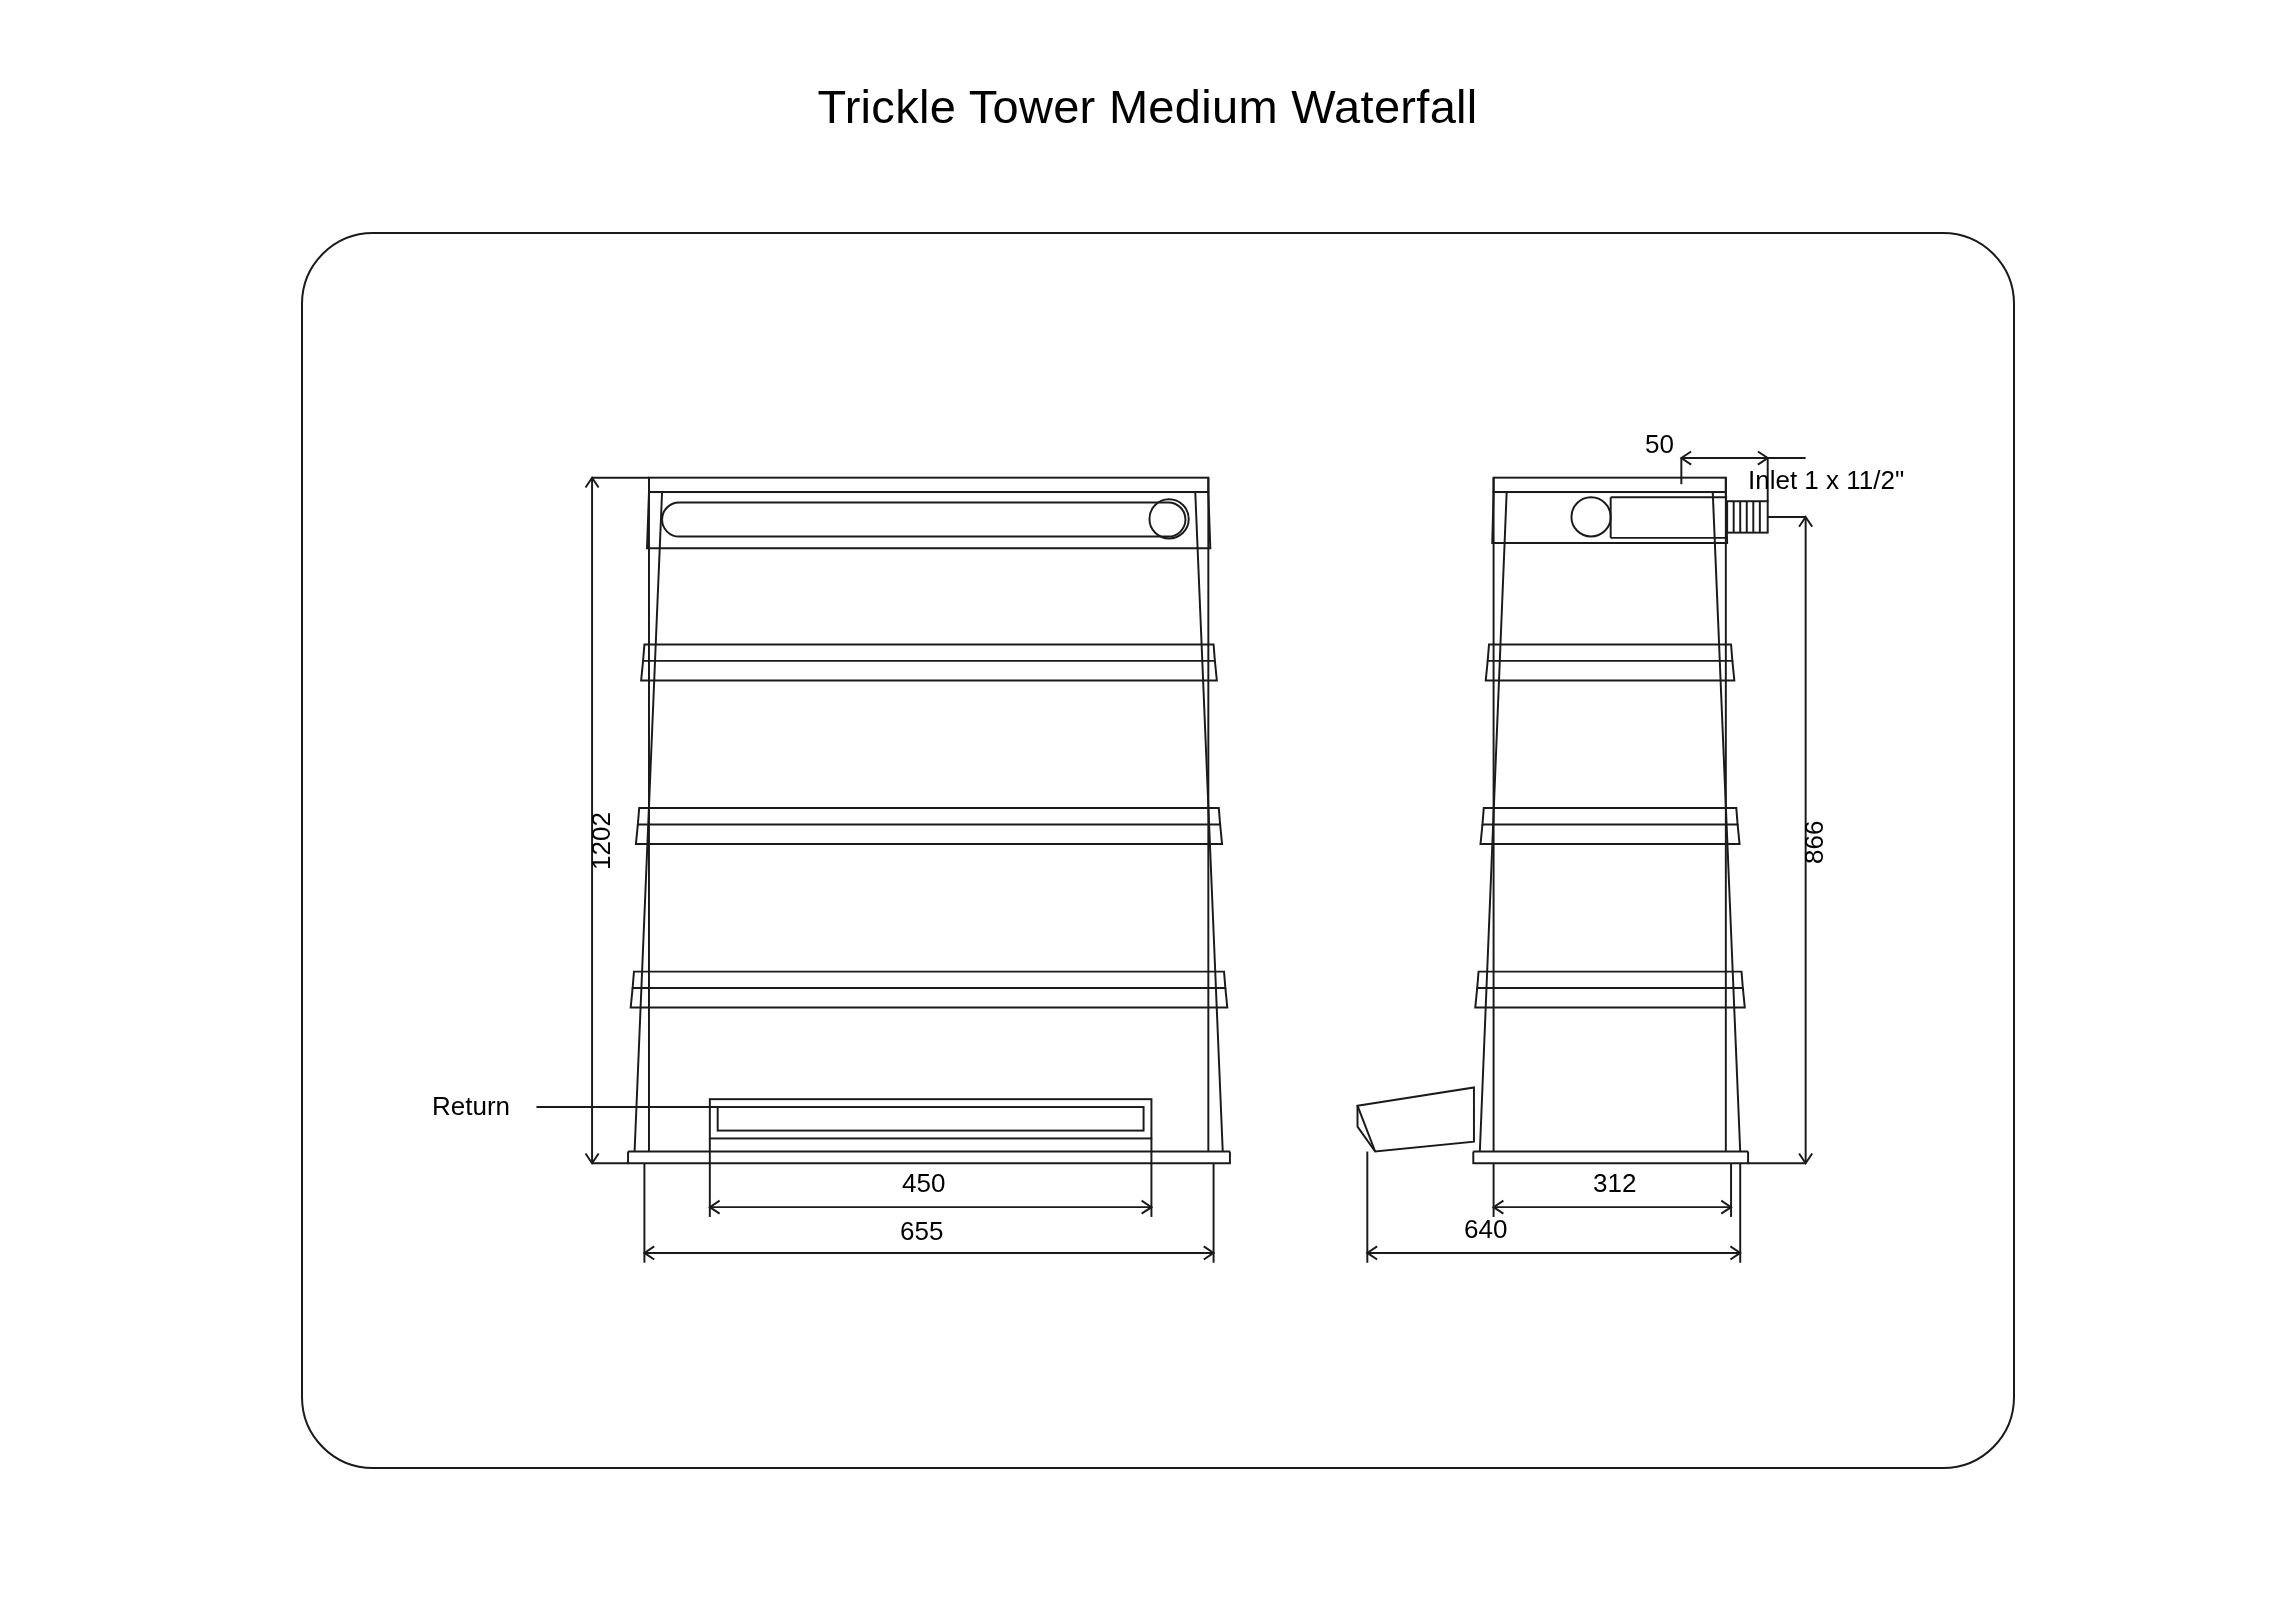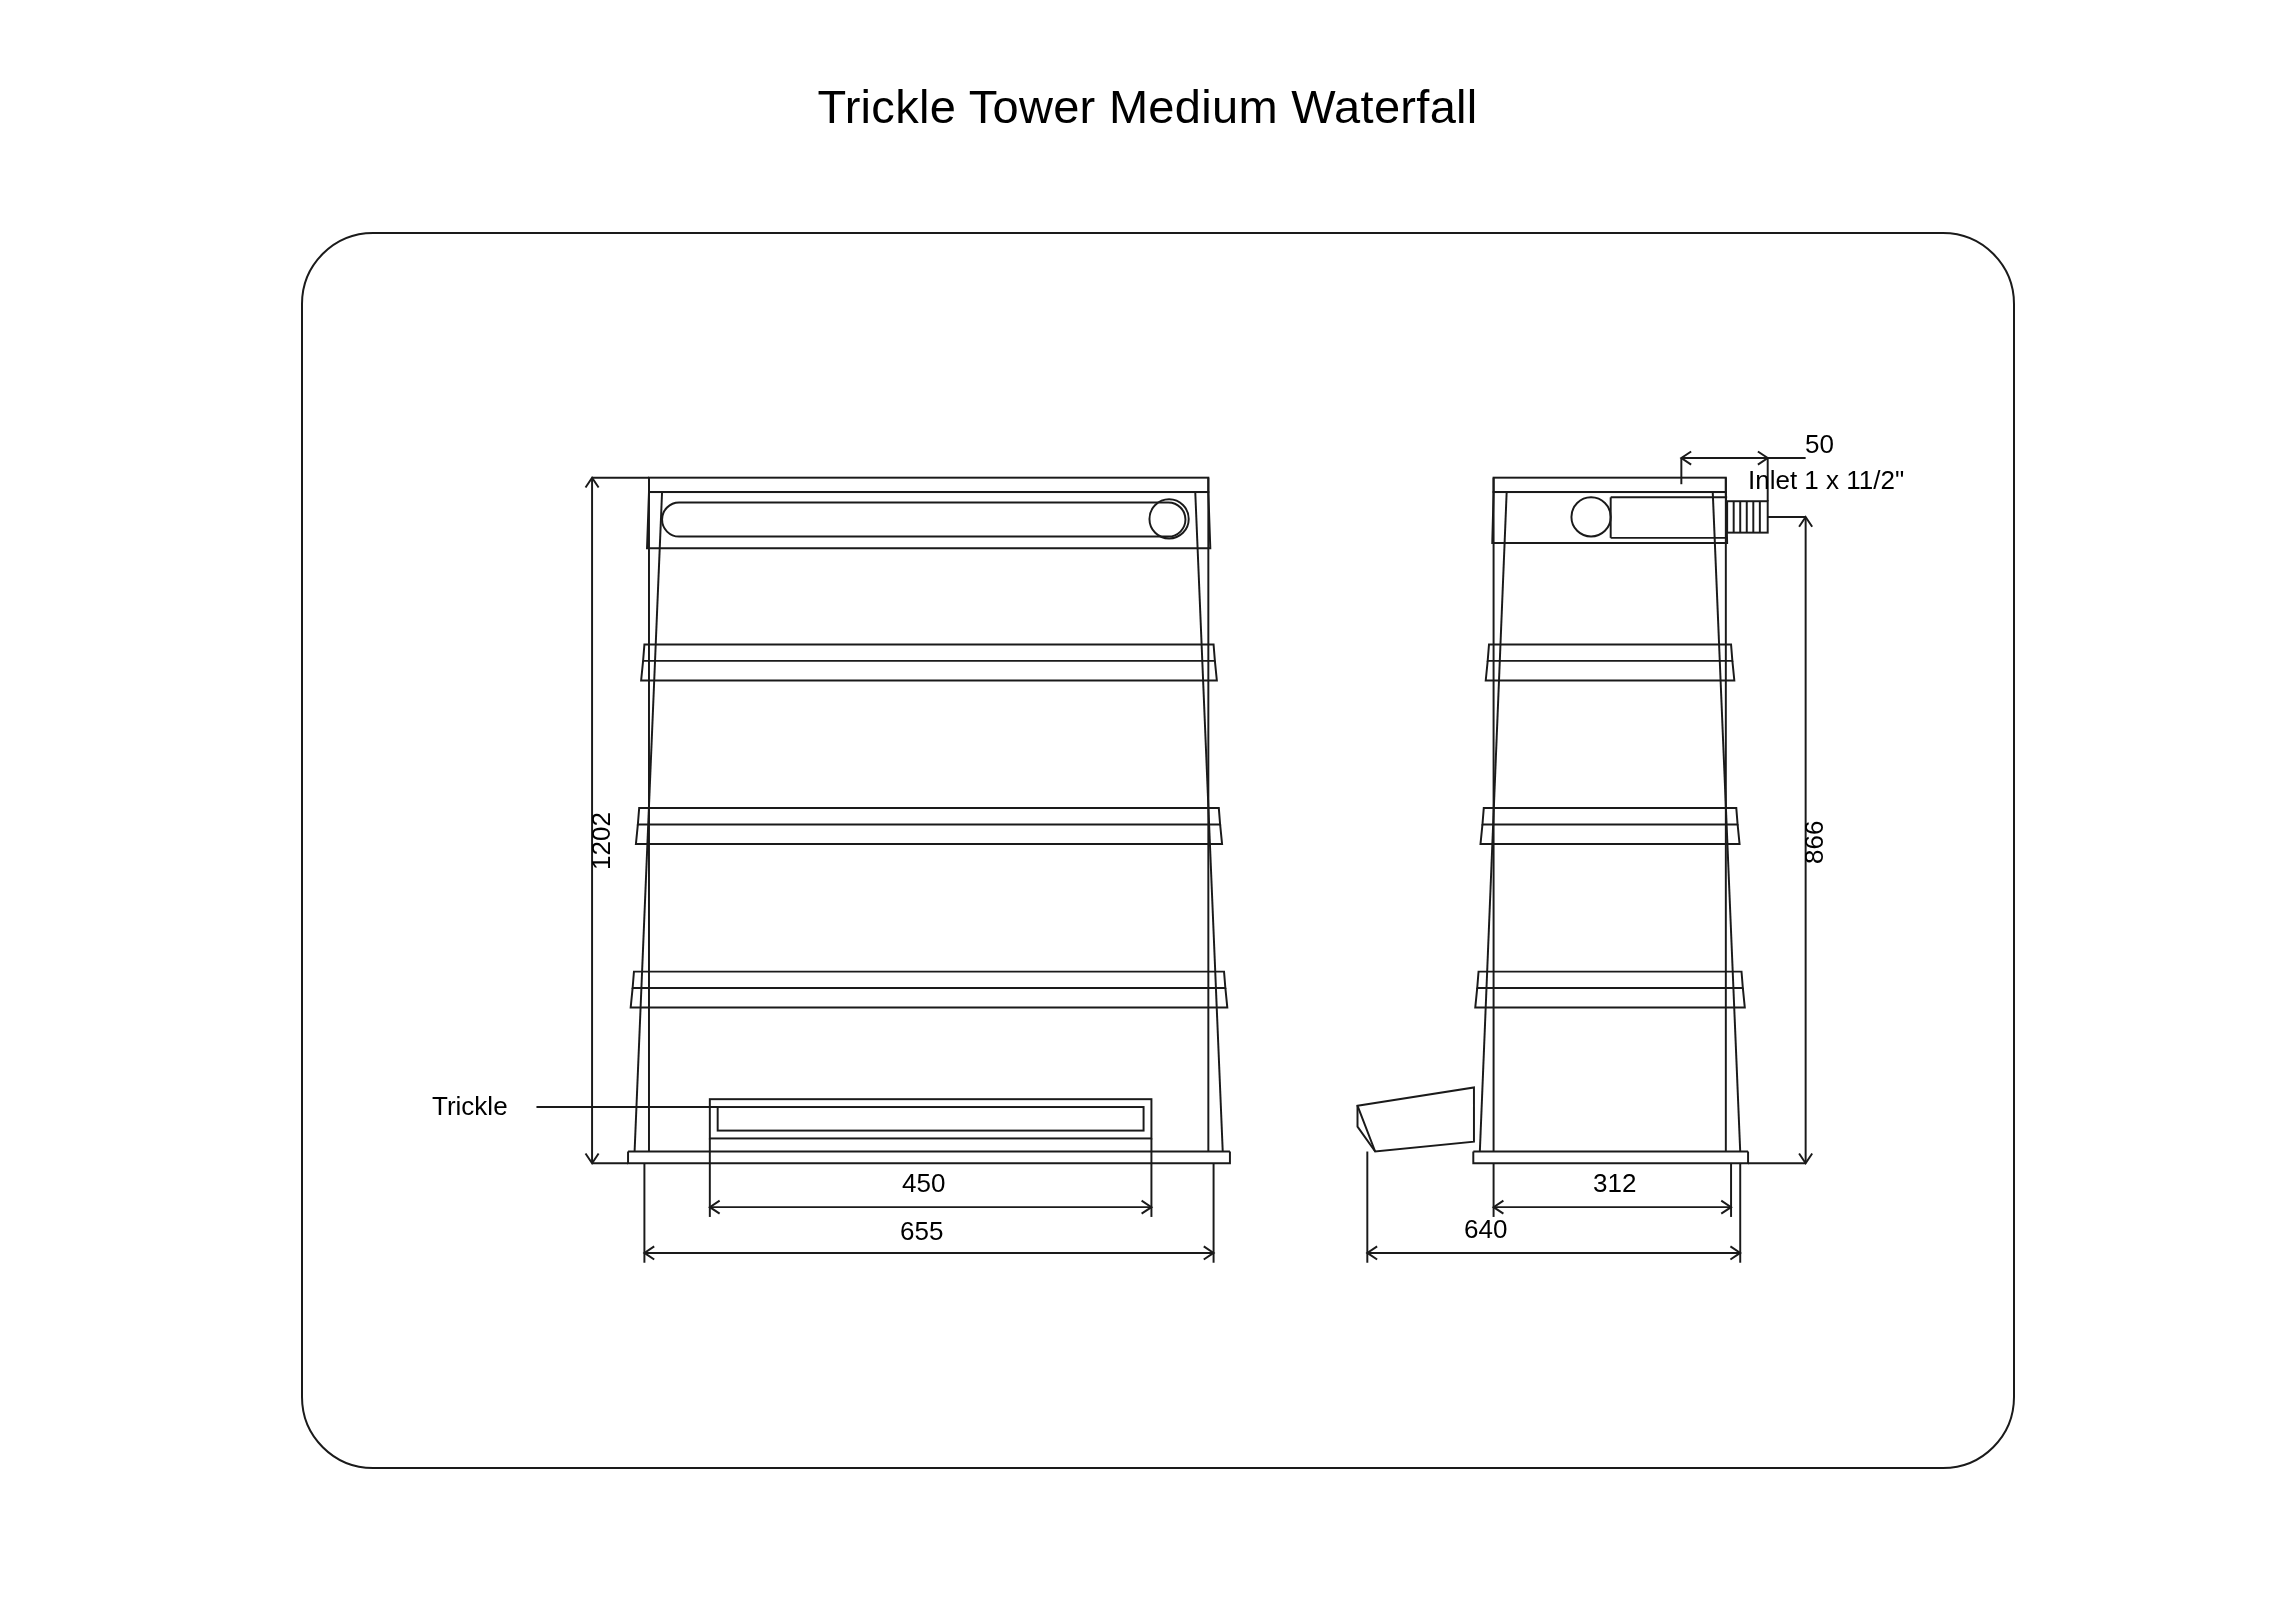--- a/index.html
+++ b/index.html
@@ -152,22 +152,22 @@
         <path d="M2702 700 L2702 766"></path>
         <path d="M2702 700 L2760 700"></path>
       </g>
 
     </g>
   </svg>
 
   <div class="lbl rot" style="left:586px; top:870px;">1202</div>
   <div class="lbl" style="left:902px; top:1168px;text-align:right;">450</div>
   <div class="lbl" style="left:900px; top:1216px;">655</div>
-  <div class="lbl" style="left:432px; top:1091px;">Trickle</div>
+  <div class="lbl" style="left:432px; top:1091px;">Return</div>
 
   <div class="lbl rot" style="left:1799px; top:864px;">866</div>
   <div class="lbl" style="left:1584px; top:1168px;margin-left:9px;">312</div>
   <div class="lbl" style="left:1464px; top:1214px;">640</div>
-  <div class="lbl" style="left:1805px; top:429px;">50</div>
+  <div class="lbl" style="left:1645px; top:429px;">50</div>
   <div class="lbl" style="left:1748px; top:465px;">Inlet 1 x 11/2"</div>
 
 </div>
 
 
 </body></html>

